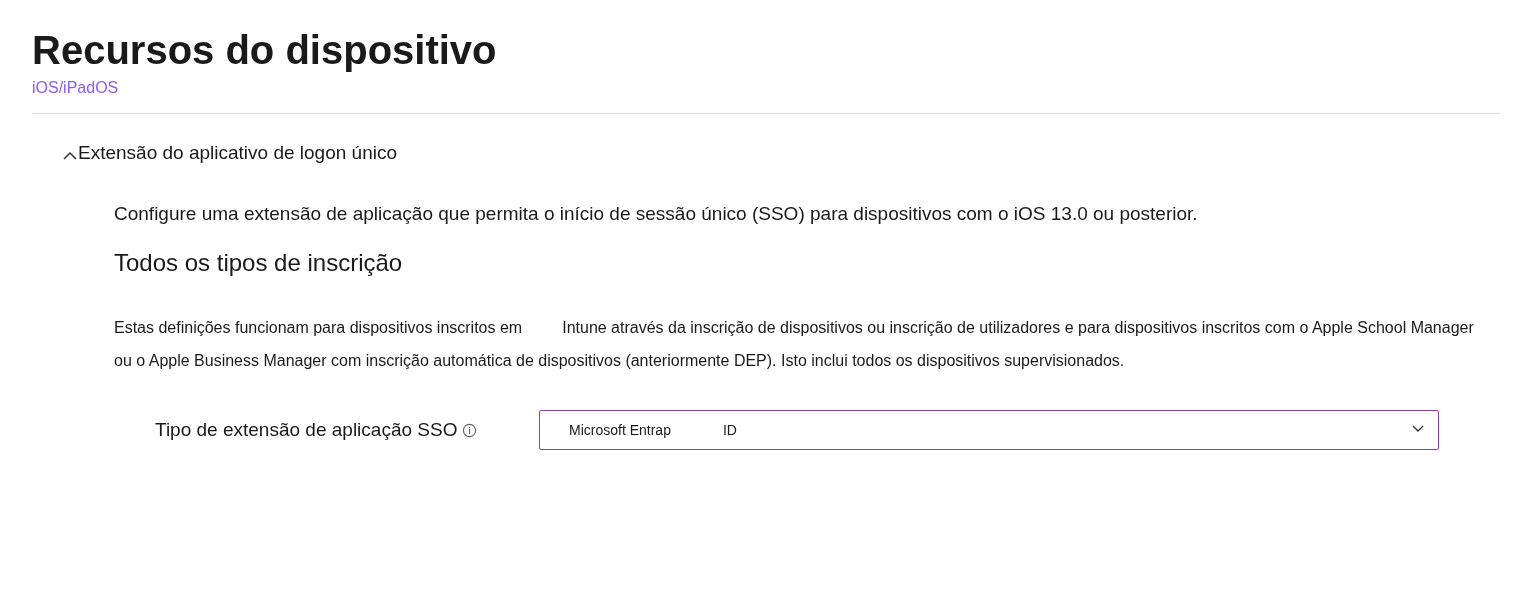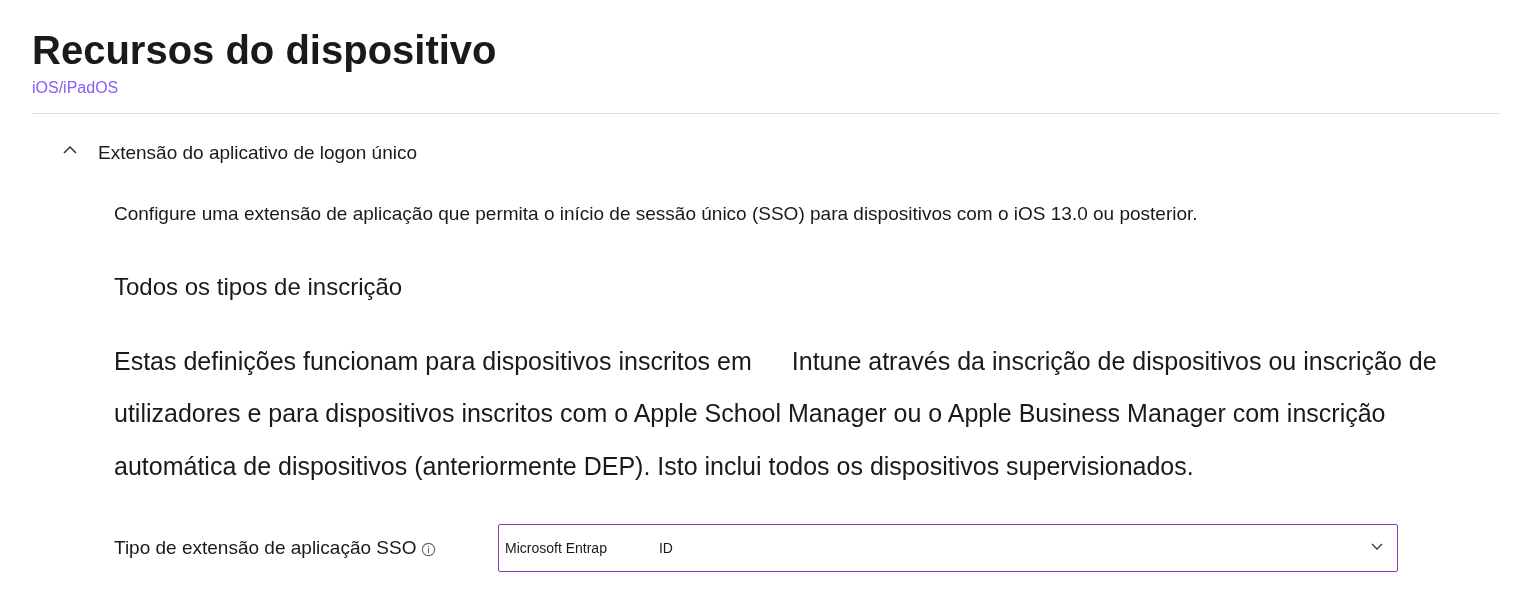--- a/index.html
+++ b/index.html
@@ -24,22 +24,21 @@
       color: #8b5cf6;
       margin-bottom: 16px;
     }
     .divider {
       border: none;
       border-top: 1px solid #e0e0e0;
       margin-bottom: 28px;
     }
     .section-row {
       display: flex;
-      align-items: flex-start;
-      gap: 20px;
+      align-items: flex-end;
       margin-bottom: 36px;
     }
     .chevron {
       width: 16px;
       height: 16px;
       flex-shrink: 0;
       margin-left: 30px;
     }
     .chevron svg {
       width: 16px;
@@ -54,48 +53,49 @@
       color: #1a1a1a;
     }
     .content {
       padding-left: 82px;
       padding-right: 20px;
     }
     .description {
       font-size: 19px;
       color: #1a1a1a;
       line-height: 1.5;
-      margin-bottom: 44px;
+      margin-bottom: 20px;
     }
     .subheading {
       font-size: 24px;
       font-weight: 400;
       color: #1a1a1a;
       margin-bottom: 34px;
     }
     .long-desc {
-      font-size: 25px;
+      font-size: 16px;
       color: #1a1a1a;
       line-height: 2.1;
       margin-bottom: 32px;
     }
     .long-desc .gap {
       display: inline-block;
       width: 40px;
     }
     .form-row {
       display: flex;
       align-items: center;
       gap: 24px;
     }
     .form-label-wrap {
       display: flex;
       align-items: center;
       gap: 4px;
       min-width: 360px;
+      margin-left: 41px;
     }
     .form-label {
       font-size: 19px;
       color: #1a1a1a;
     }
     .info-icon {
       width: 16px;
       height: 16px;
       display: inline-flex;
       align-items: center;
@@ -108,24 +108,24 @@
       height: 15px;
       stroke: #666;
       fill: none;
       stroke-width: 1.2;
     }
     .select-box {
       flex: 1;
       max-width: 900px;
       border: 1px solid #8d3fae;
       border-radius: 2px;
-      height: 48px;
+      height: 40px;
       display: flex;
       align-items: center;
-      padding: 0 6px;
+      padding: 0 29px;
       background: #ffffff;
       cursor: pointer;
       position: relative;
     }
     .select-text {
       font-size: 14px;
       color: #1a1a1a;
     }
     .select-text .gap2 {
       display: inline-block;

